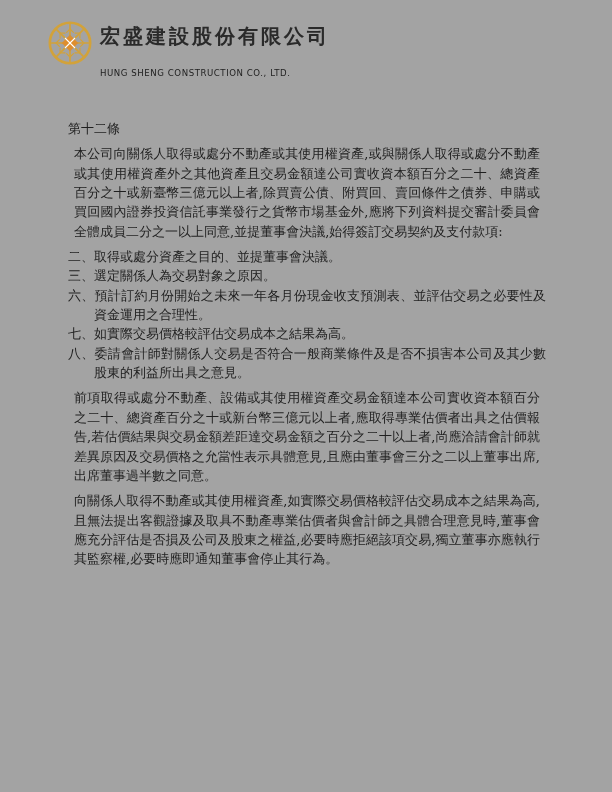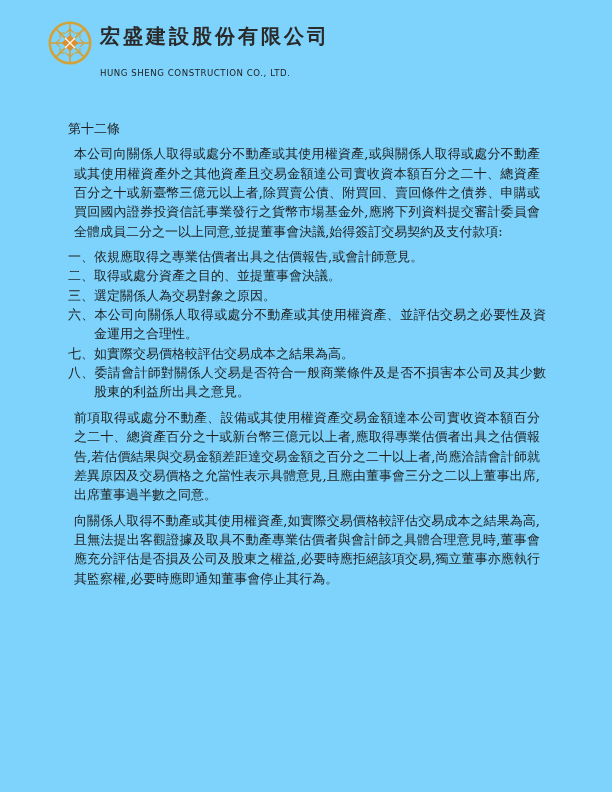--- a/index.html
+++ b/index.html
@@ -4,21 +4,21 @@
 <style>
   html, body {
     margin: 0;
     padding: 0;
     background: #ffffff;
   }
   .page {
     position: relative;
     width: 612px;
     height: 792px;
-    background: #7dd3fc;
+    background: #a3a3a3;
     overflow: hidden;
     font-family: "DejaVu Serif", "Liberation Serif", serif;
     color: #1f1f1f;
   }
   
   .letterhead {
     position: absolute;
     left: 47px;
     top: 20px;
     display: flex;
@@ -113,24 +113,23 @@
       <div class="company-en">HUNG SHENG CONSTRUCTION CO., LTD.</div>
     </div>
   </header>
 
   <main class="doc-body">
     <div class="article-title">第十二條</div>
 
     <p class="para">本公司向關係人取得或處分不動產或其使用權資產,或與關係人取得或處分不動產或其使用權資產外之其他資產且交易金額達公司實收資本額百分之二十、總資產百分之十或新臺幣三億元以上者,除買賣公債、附買回、賣回條件之債券、申購或買回國內證券投資信託事業發行之貨幣市場基金外,應將下列資料提交審計委員會全體成員二分之一以上同意,並提董事會決議,始得簽訂交易契約及支付款項:</p>
 
     <div class="numbered-list">
-      <div class="list-item">一、依規應取得之專業估價者出具之估價報告,或會計師意見。</div>
       <div class="list-item">二、取得或處分資產之目的、並提董事會決議。</div>
       <div class="list-item">三、選定關係人為交易對象之原因。</div>
-      <div class="list-item">六、本公司向關係人取得或處分不動產或其使用權資產、並評估交易之必要性及資金運用之合理性。</div>
+      <div class="list-item">六、預計訂約月份開始之未來一年各月份現金收支預測表、並評估交易之必要性及資金運用之合理性。</div>
       <div class="list-item">七、如實際交易價格較評估交易成本之結果為高。</div>
       <div class="list-item">八、委請會計師對關係人交易是否符合一般商業條件及是否不損害本公司及其少數股東的利益所出具之意見。</div>
     </div>
 
     <p class="para">前項取得或處分不動產、設備或其使用權資產交易金額達本公司實收資本額百分之二十、總資產百分之十或新台幣三億元以上者,應取得專業估價者出具之估價報告,若估價結果與交易金額差距達交易金額之百分之二十以上者,尚應洽請會計師就差異原因及交易價格之允當性表示具體意見,且應由董事會三分之二以上董事出席,出席董事過半數之同意。</p>
 
     <p class="para">向關係人取得不動產或其使用權資產,如實際交易價格較評估交易成本之結果為高,且無法提出客觀證據及取具不動產專業估價者與會計師之具體合理意見時,董事會應充分評估是否損及公司及股東之權益,必要時應拒絕該項交易,獨立董事亦應執行其監察權,必要時應即通知董事會停止其行為。</p>
 
   </main>
 

